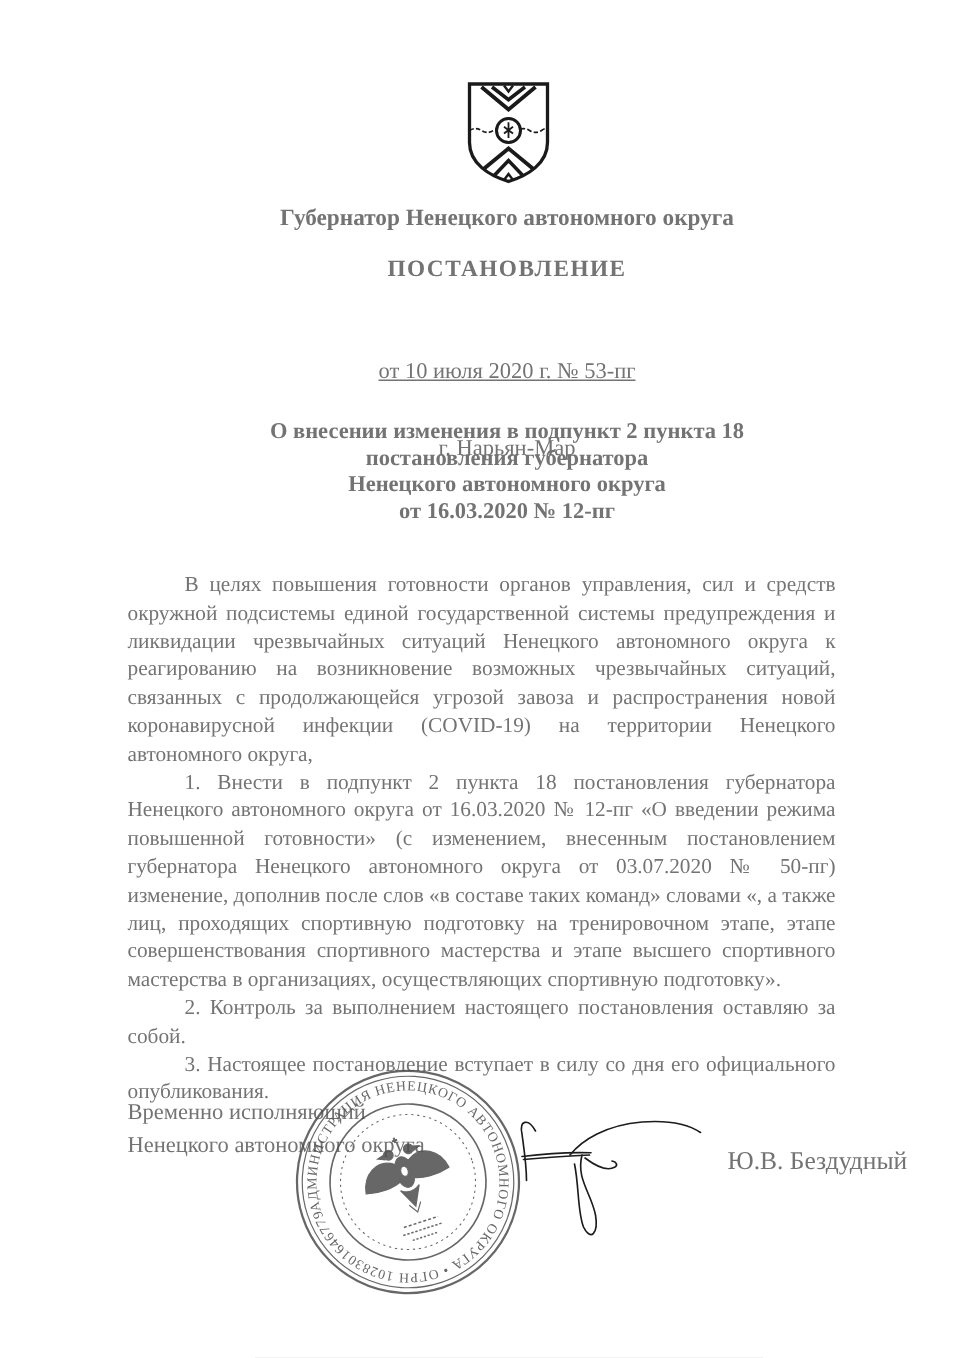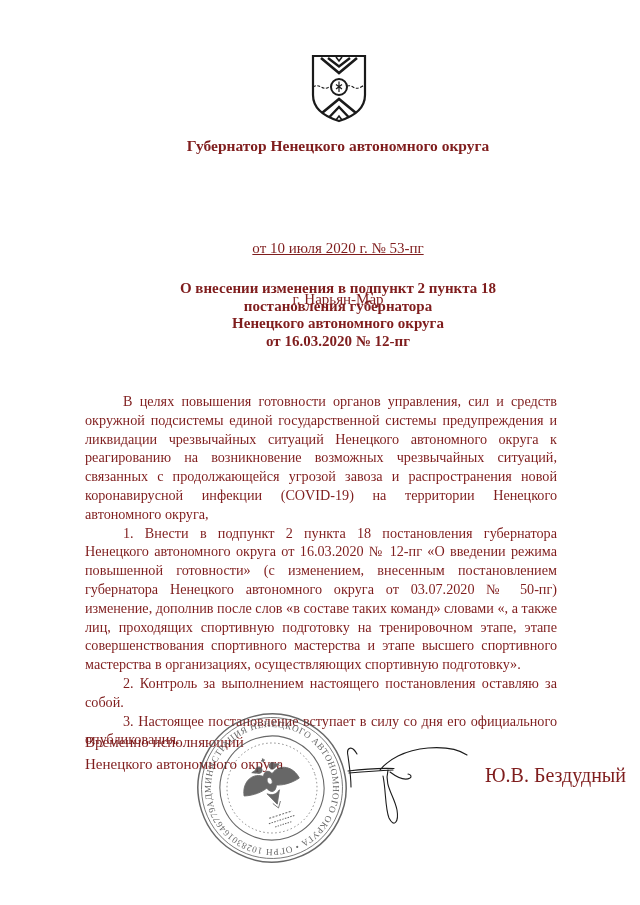--- a/index.html
+++ b/index.html
@@ -1,35 +1,35 @@
 <!DOCTYPE html>
 <html lang="ru"><head>
 <meta charset="utf-8">
 <style>
   html,body{margin:0;padding:0;background:#e8e8e8;}
   .page{
     position:relative;width:640px;height:905px;margin:0 auto;background:#ffffff;
-    font-family:"Liberation Serif","DejaVu Serif",serif;color:#7f1d1d;overflow:hidden;
+    font-family:"Liberation Serif","DejaVu Serif",serif;color:#737373;overflow:hidden;
   }
   .abs{position:absolute;}
   .center-col{left:110px;width:456px;text-align:center;}
   .authority{top:137px;font-weight:bold;font-size:15.5px;}
   .doctype{top:171px;font-weight:bold;font-size:15.5px;letter-spacing:1px;}
   .dateline{top:240px;font-size:15px;text-decoration:underline;}
   .cityline{top:243px;font-size:15px;margin-top:48px;}
   .doc-title{top:280px;font-weight:bold;font-size:15px;line-height:17.6px;}
   .body-text{
-    left:85px;top:392px;width:472px;
+    left:85px;top:381px;width:472px;
     font-size:14.2px;line-height:18.8px;text-align:justify;font-family:Liberation Serif, serif;
   }
   .body-text p{margin:0;text-indent:38px;}
   .body-text p.resolve{text-indent:0;}
   .sig-block{left:85px;top:731px;width:505px;height:120px;}
   .sig-pos{font-size:15px;line-height:22px;width:270px;}
-  .sig-name{position:absolute;left:400px;top:33px;font-size:20px;white-space:nowrap;}
+  .sig-name{position:absolute;left:400px;top:33px;font-size:17px;white-space:nowrap;}
   .emblem-wrap{left:308px;top:52px;width:62px;height:72px;}
   .stamp-wrap{left:192px;top:708px;width:160px;height:160px;opacity:.85;}
   .sign-wrap{left:336px;top:740px;width:145px;height:100px;}
 </style>
 </head>
 <body>
 
 <div class="page">
 
   <div class="abs emblem-wrap">
@@ -41,20 +41,21 @@
       <path d="M5,35 q4,-2.6 8,0 t8,0 t8,0 t8,0 t8,0 t8,0 t4,0" fill="none" stroke="#1a1a1a" stroke-width="1.1" stroke-dasharray="3 1.5"></path>
       <circle cx="31" cy="35" r="8" fill="#ffffff" stroke="#1a1a1a" stroke-width="2"></circle>
       <path d="M31,29.5 V40 M28,32.5 l6,4.5 M34,32.5 l-6,4.5" fill="none" stroke="#1a1a1a" stroke-width="1.2"></path>
       <path d="M14,61 L31,47 L48,61" fill="none" stroke="#1a1a1a" stroke-width="2.6"></path>
       <path d="M21,65.5 L31,55 L41,65.5" fill="none" stroke="#1a1a1a" stroke-width="2.4"></path>
       <path d="M28,68 L31,64 L34,68" fill="none" stroke="#1a1a1a" stroke-width="1.6"></path>
     </svg>
   </div>
 
   <div class="abs center-col authority">Губернатор Ненецкого автономного округа</div>
+  <div class="abs center-col doctype">ПОСТАНОВЛЕНИЕ</div>
   <div class="abs center-col dateline">от 10 июля 2020 г. № 53-пг</div>
   <div class="abs center-col cityline">г. Нарьян-Мар</div>
 
   <div class="abs center-col doc-title">
     <div>О внесении изменения в подпункт 2 пункта 18</div>
     <div>постановления губернатора</div>
     <div>Ненецкого автономного округа</div>
     <div>от 16.03.2020 № 12-пг</div>
   </div>
 

